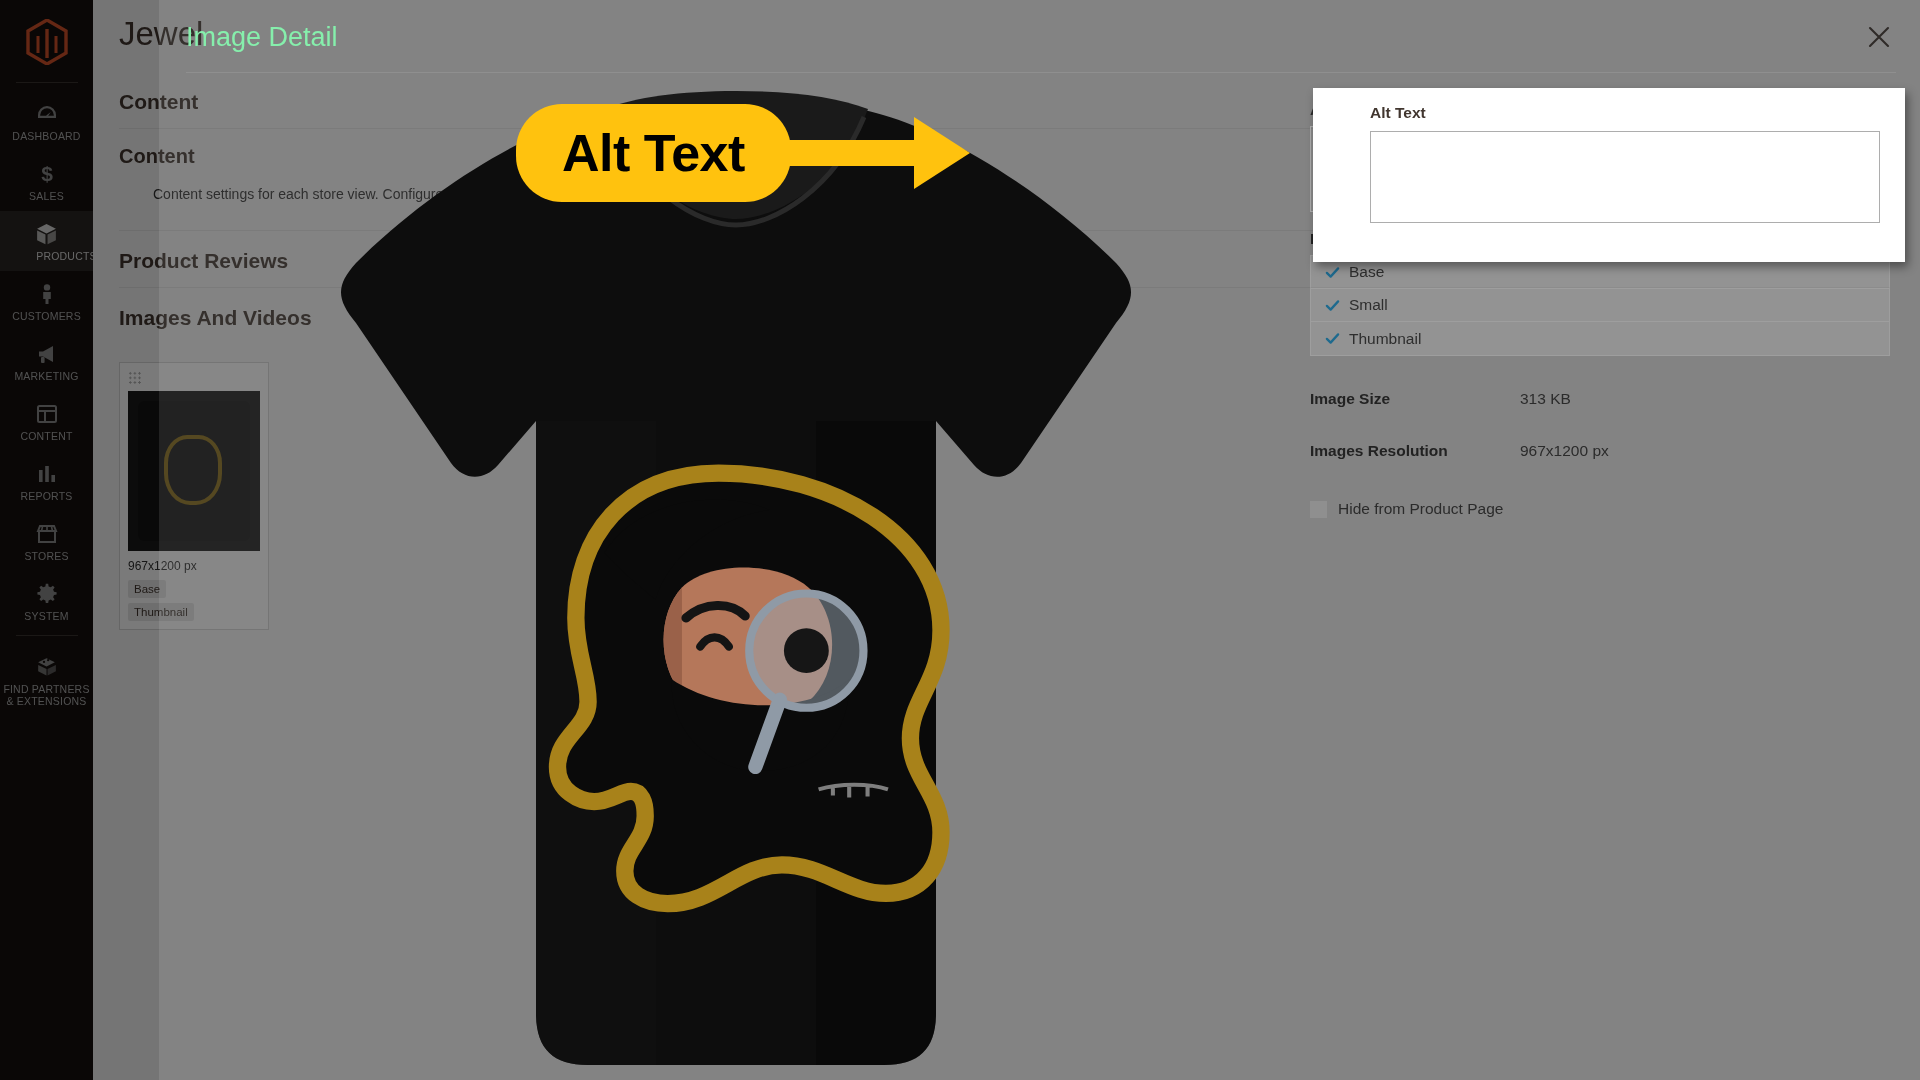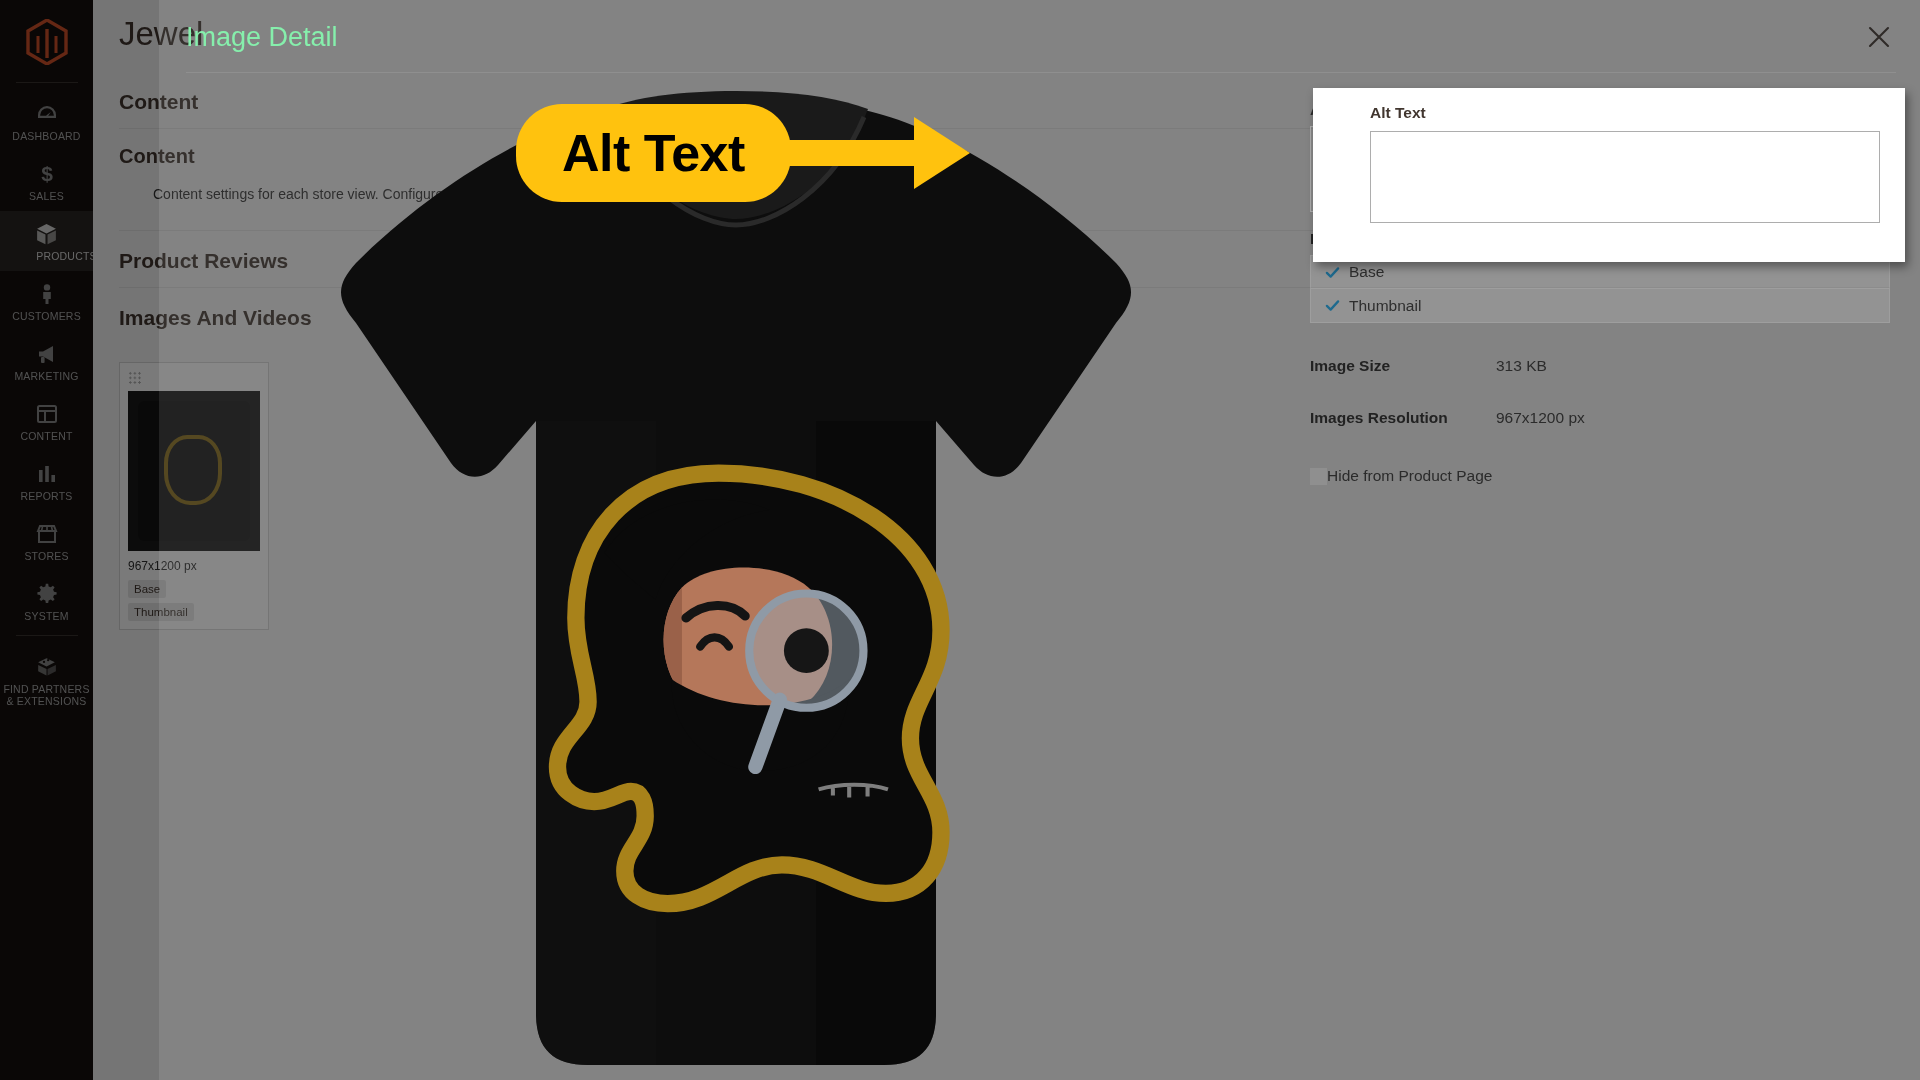--- a/index.html
+++ b/index.html
@@ -105,23 +105,23 @@
     background: rgba(255,255,255,.13);
     border-bottom: 1px solid rgba(255,255,255,.10);
     font-size: 15.5px; color: #2e2e2e; cursor: pointer;
   }
   .role-item:last-child { border-bottom: none; }
   .role-check { width: 15px; height: 15px; flex: none; }
   .role-check svg { display: block; }
 
   .meta-row { display: flex; align-items: flex-end; margin-top: 34px; }
   .meta-key { width: 186px; flex: none; font-size: 15.5px; font-weight: 700; color: #222; }
-  .meta-val { font-size: 15.5px; color: #2b2b2b; }
-
-  .hide-row { display: flex; align-items: center; margin-top: 40px; cursor: pointer; }
+  .meta-val { font-size: 15.5px; color: #2b2b2b; margin-left: 24px; }
+
+  .hide-row { display: flex; align-items: center; gap: 11px; margin-top: 40px; cursor: pointer; }
   .hide-box { width: 17px; height: 17px; border: 1px solid #8f8f8f; background: rgba(255,255,255,.10); flex: none; }
   .hide-label { font-size: 15.5px; color: #2b2b2b; }
 
   
   .spotlight {
     position: absolute; left: 1313px; top: 88px; width: 592px; height: 174px;
     background: #ffffff; box-shadow: 3px 5px 9px rgba(0,0,0,.40);
     padding: 16px 25px 0 57px; z-index: 40;
   }
   .spotlight .sl-label { font-size: 15.5px; font-weight: 700; color: #41362f; margin-bottom: 9px; }
@@ -379,20 +379,28 @@
                 </svg>
             </span>
             <span>Base</span>
           </div>
           <div class="role-item">
             <span class="role-check">
               <svg width="15" height="15" viewBox="0 0 16 16">
                   <path d="M2 8.4 L6 12.4 L14 3.6" fill="none" stroke="#1e6a8e" stroke-width="2.4" stroke-linecap="round" stroke-linejoin="round"></path>
                 </svg>
             </span>
+            <span>Small</span>
+          </div>
+          <div class="role-item">
+            <span class="role-check">
+              <svg width="15" height="15" viewBox="0 0 16 16">
+                  <path d="M2 8.4 L6 12.4 L14 3.6" fill="none" stroke="#1e6a8e" stroke-width="2.4" stroke-linecap="round" stroke-linejoin="round"></path>
+                </svg>
+            </span>
             <span>Thumbnail</span>
           </div>
         </div>
 
         <div class="meta-row">
           <div class="meta-key">Image Size</div>
           <div class="meta-val">313 KB</div>
         </div>
         <div class="meta-row">
           <div class="meta-key">Images Resolution</div>

